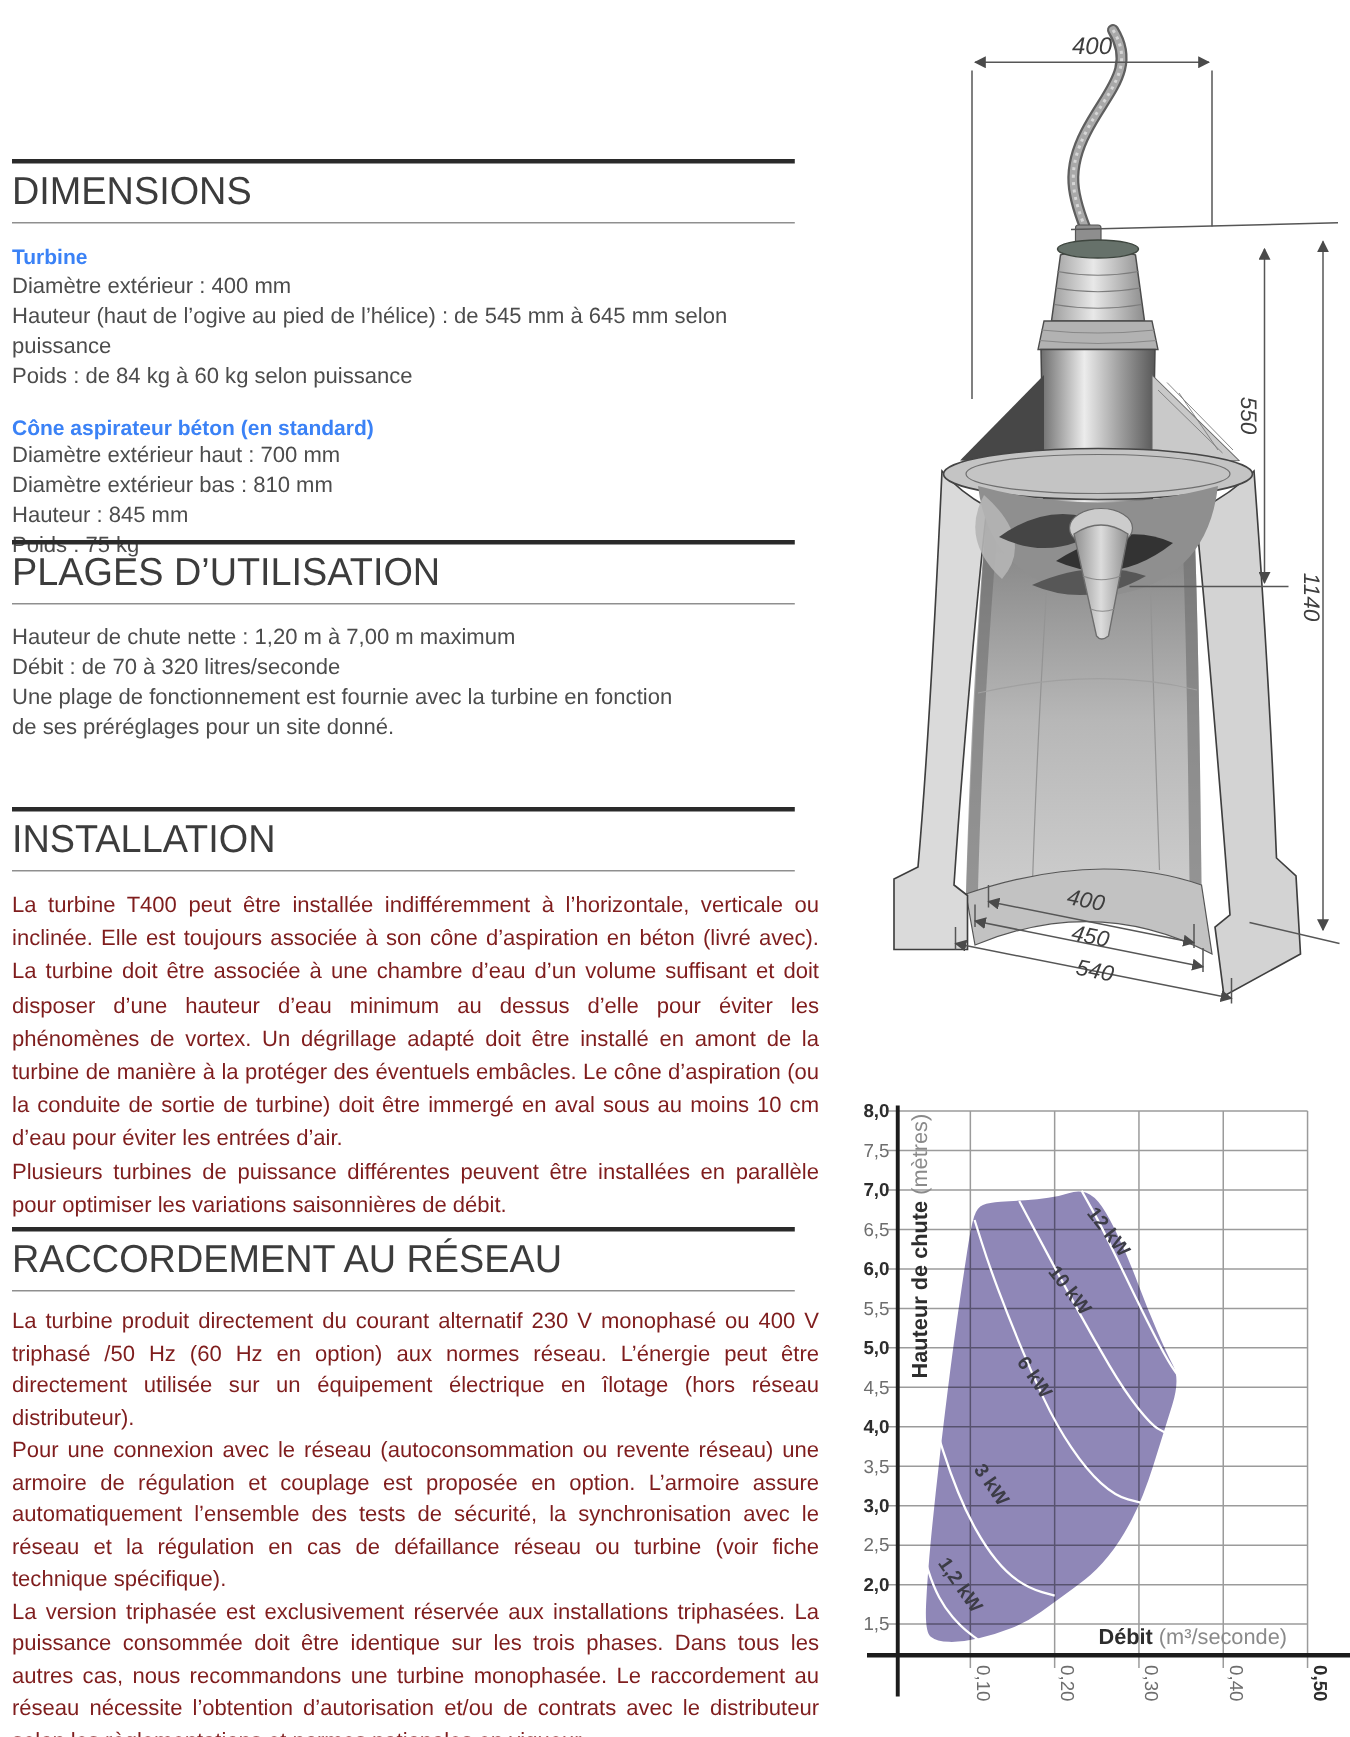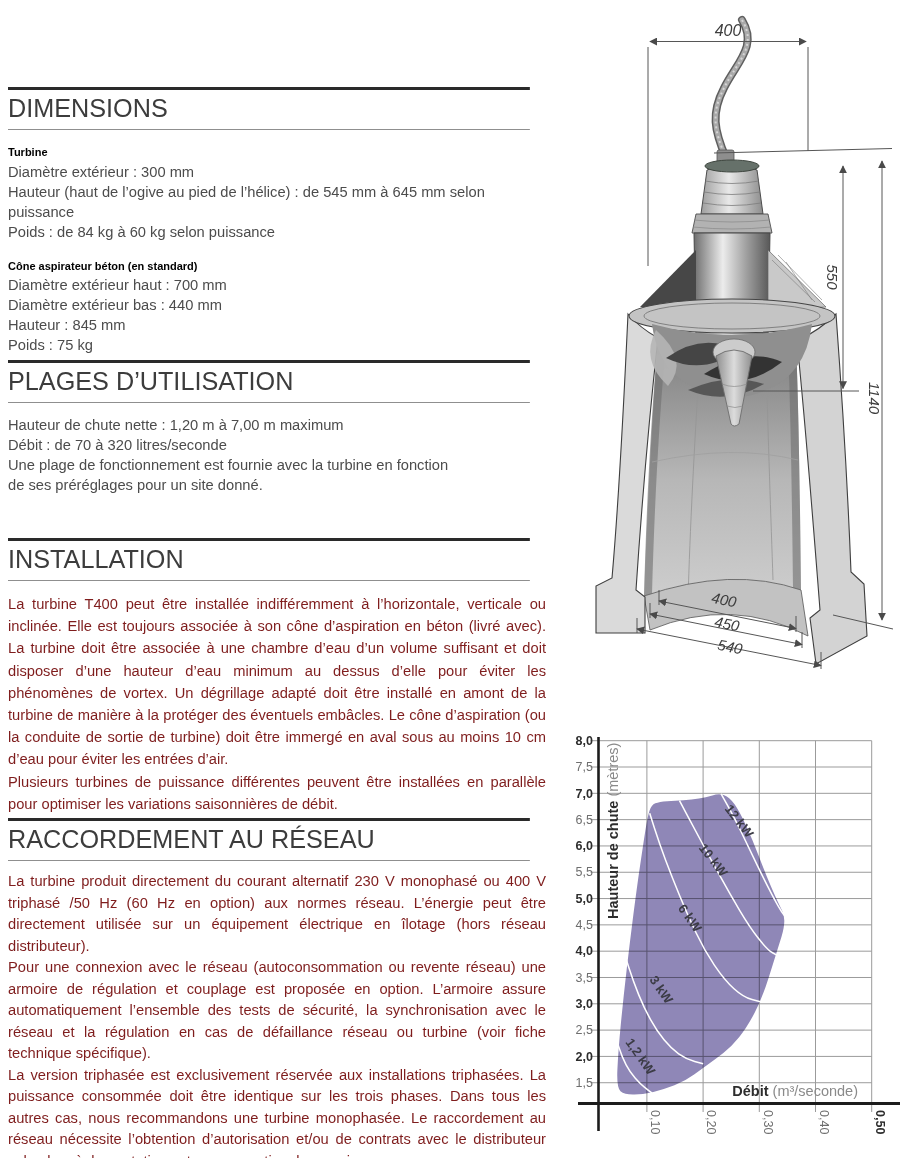--- a/index.html
+++ b/index.html
@@ -7,42 +7,42 @@
     width:900px;height:1158px;position:relative;background:#ffffff;
     font-family:"Liberation Sans",sans-serif;overflow:hidden;
   }
   .col{position:absolute;left:8px;width:538px}
   .sec-head{
     border-top:3px solid #2a2a2a;border-bottom:1px solid #8f8f8f;
     padding:3px 0 5px 0;font-size:26px;color:#3c3c3c;font-weight:400;
     transform:scaleX(.97);transform-origin:left center;white-space:nowrap;
   }
   .lines{margin-top:13px;font-size:14.7px;line-height:19.9px;color:#4c4c4c}
-  .grp-head{font-weight:bold;color:#000000;margin-top:14px;font-size:11px;line-height:19.9px}
+  .grp-head{font-weight:bold;color:#3b82f6;margin-top:14px;font-size:14px;line-height:19.9px}
   .para{font-size:14.7px;line-height:22.2px;color:#7f1d1d;text-align:justify;margin:12px 0 0 0}
   .para + .para{margin-top:0}
   .raccord .para{line-height:21.5px;margin-top:10px}
   .raccord .para + .para{margin-top:0}
   svg text{font-family:"Liberation Sans",sans-serif}
   .dimtxt{font-style:italic;fill:#3e3e3e;font-size:15px}
   .dimtxt-big{font-style:italic;fill:#3e3e3e;font-size:16px}
 </style>
 </head>
 <body>
 
-<section class="col" style="top:87px">
+<section class="col" style="top:106px">
   <div class="sec-head">DIMENSIONS</div>
   <div class="lines">
     <div class="grp-head" style="margin-top:0">Turbine</div>
-    <div>Diamètre extérieur : 300 mm</div>
+    <div>Diamètre extérieur : 400 mm</div>
     <div>Hauteur (haut de l’ogive au pied de l’hélice) : de 545 mm à 645 mm selon puissance</div>
     <div>Poids : de 84 kg à 60 kg selon puissance</div>
     <div class="grp-head">Cône aspirateur béton (en standard)</div>
     <div>Diamètre extérieur haut : 700 mm</div>
-    <div>Diamètre extérieur bas : 440 mm</div>
+    <div>Diamètre extérieur bas : 810 mm</div>
     <div>Hauteur : 845 mm</div>
     <div>Poids : 75 kg</div>
   </div>
 </section>
 
 <section class="col" style="top:360px">
   <div class="sec-head">PLAGES D’UTILISATION</div>
   <div class="lines">
     <div>Hauteur de chute nette : 1,20 m à 7,00 m maximum</div>
     <div>Débit : de 70 à 320 litres/seconde</div>

